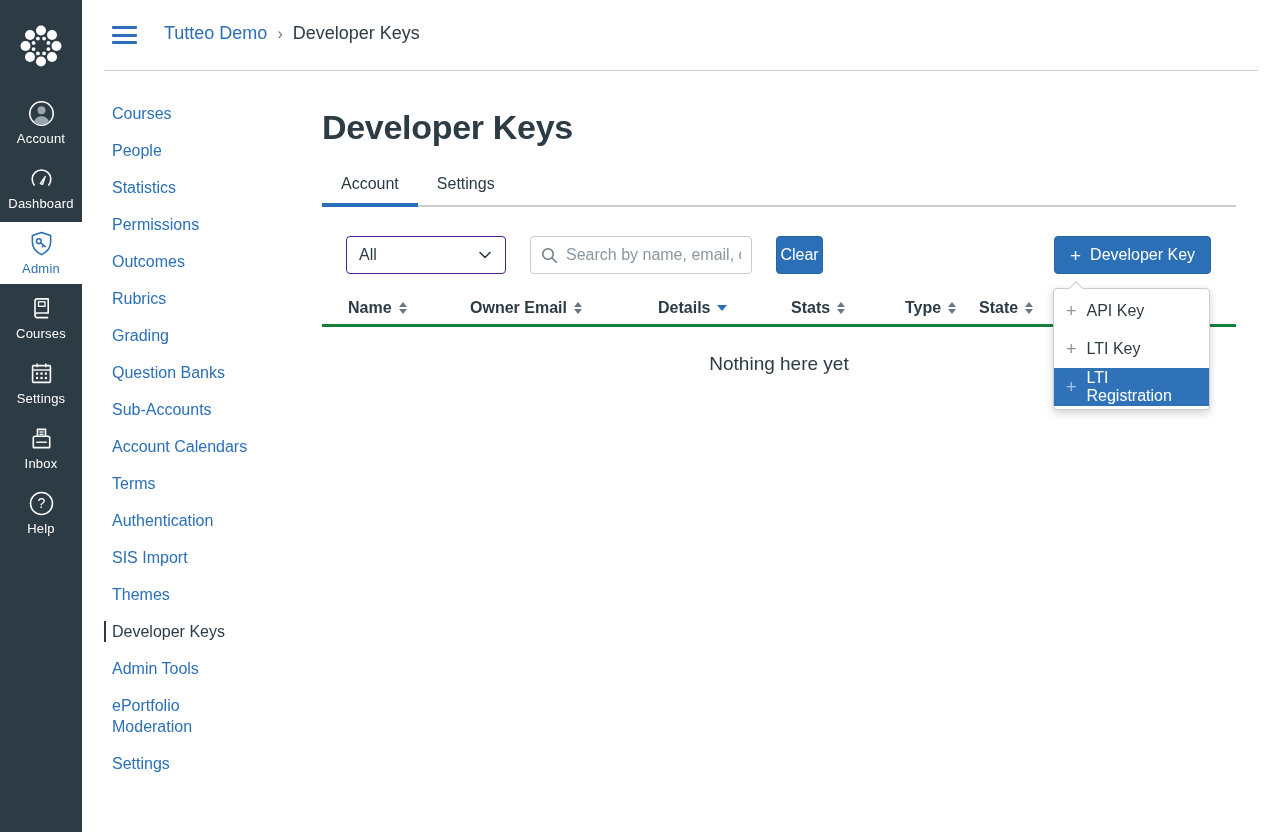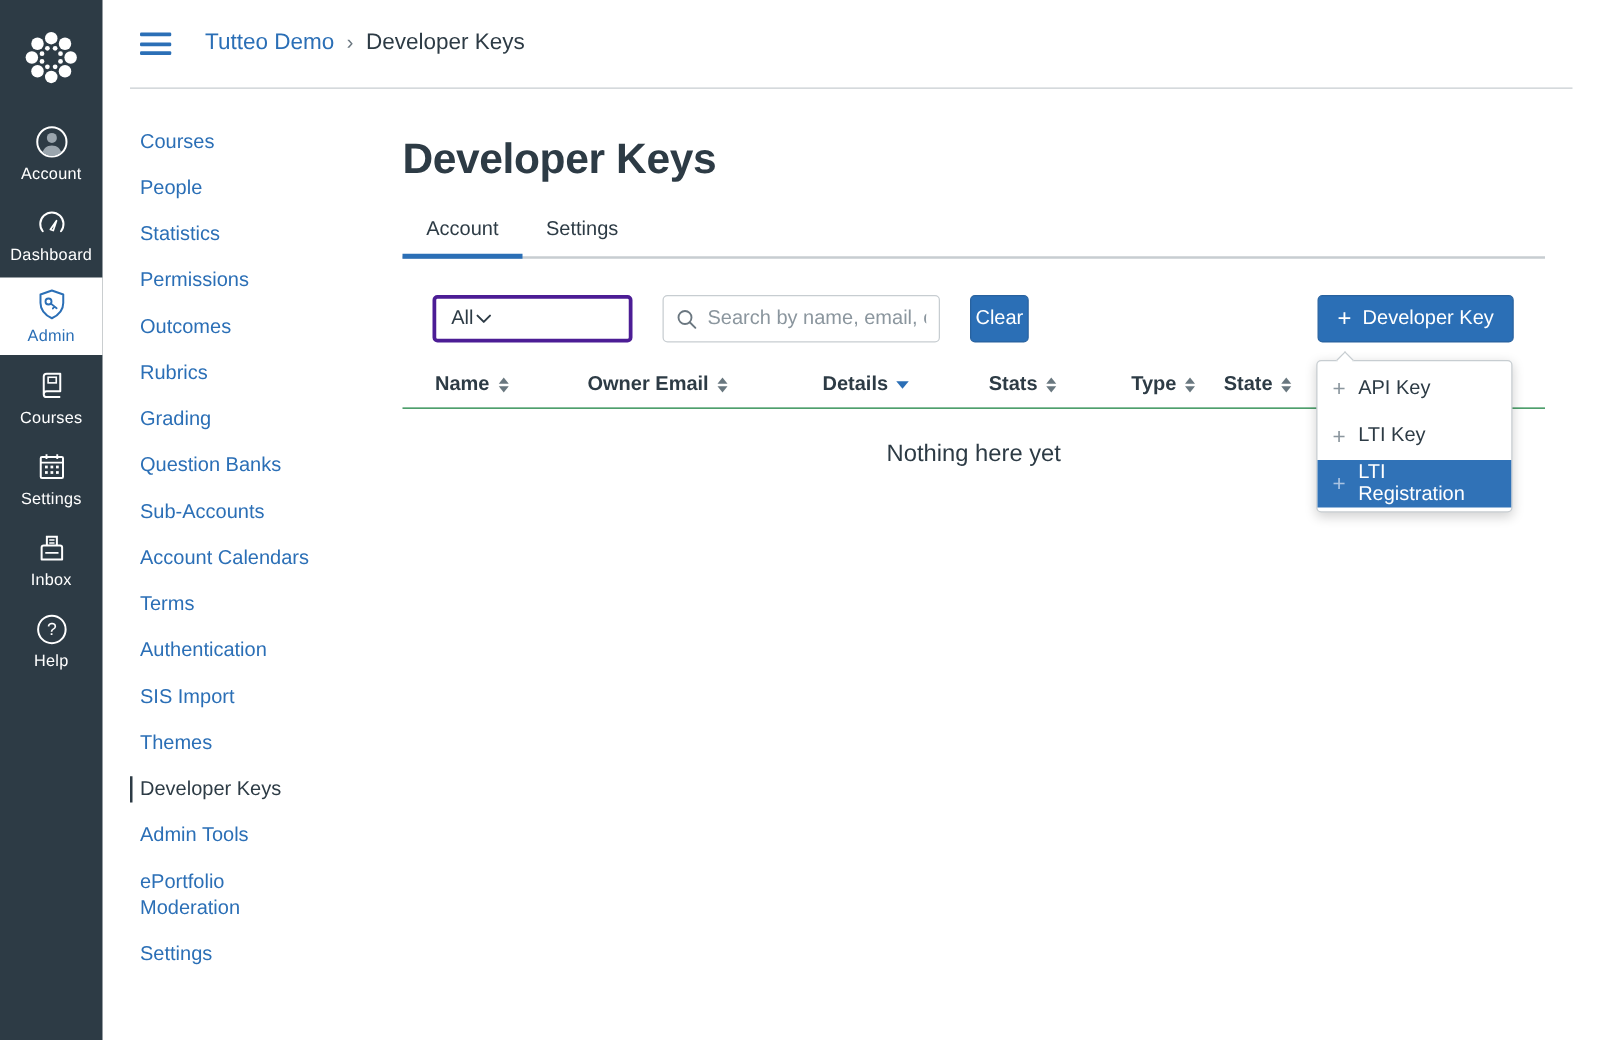--- a/index.html
+++ b/index.html
@@ -41,36 +41,36 @@
   
   .content { position:absolute; left:322px; top:70px; width:914px; }
   .page-title { margin-top:38px; font-size:34px; font-weight:bold; color:#2D3B45; letter-spacing:-.3px; }
 
   .tabs { margin-top:18px; display:flex; border-bottom:2px solid #C7CDD1; }
   .tab { padding:10px 19px 12px; font-size:16px; color:#2D3B45; position:relative; cursor:pointer; }
   .tab.active { font-weight:normal; }
   .tab.active::after { content:""; position:absolute; left:0; right:0; bottom:-2px; height:4px; background:#2B6FB6; }
 
   .toolbar { position:relative; margin-top:29px; height:38px; }
-  .filter-select { position:absolute; left:24px; top:0; width:160px; height:38px; border:3px solid #4c1d95;
-                   border-radius:4px; background:#fff; display:flex; align-items:center; justify-content:flex-start;
+  .filter-select { position:absolute; left:24px; top:0; width:160px; height:38px; border:1px solid #4c1d95;
+                   border-radius:4px; background:#fff; display:flex; align-items:center; justify-content:space-between;
                    padding:0 12px 0 12px; font-size:16px; color:#2D3B45; cursor:pointer; }
   .search-box { position:absolute; left:208px; top:0; width:222px; height:38px; border:1px solid #C7CDD1;
                 border-radius:4px; background:#fff; display:flex; align-items:center; padding:0 10px; }
   .search-box input { border:none; outline:none; flex:1; min-width:0; font-size:16px; color:#2D3B45;
                       font-family:"Liberation Sans", sans-serif; margin-left:8px; }
   .search-box input::placeholder { color:#8B969E; }
   .btn { border-radius:4px; font-size:16px; font-family:"Liberation Sans", sans-serif; cursor:pointer; }
   .clear-btn { position:absolute; left:454px; top:0; width:47px; height:38px; background:#2B6FB6;
                color:#fff; border:1px solid #28629F; }
   .add-btn { position:absolute; right:25px; top:0; width:157px; height:38px; background:#2B6FB6; color:#fff;
              border:1px solid #28629F; display:flex; align-items:center; justify-content:center; gap:9px; }
   .plus { font-size:19px; line-height:1; font-weight:normal; }
 
-  .table-head { position:relative; margin-top:23px; height:30px; border-bottom:1px solid #15803d; }
+  .table-head { position:relative; margin-top:23px; height:30px; border-bottom:3px solid #15803d; }
   .th { position:absolute; top:2px; font-size:16px; font-weight:bold; color:#2D3B45; display:flex;
         align-items:center; gap:7px; cursor:pointer; white-space:nowrap; }
   .sort { display:inline-flex; flex-direction:column; gap:2px; }
   .tri-up { width:0; height:0; border-left:4px solid transparent; border-right:4px solid transparent;
             border-bottom:5px solid #69777F; }
   .tri-down { width:0; height:0; border-left:4px solid transparent; border-right:4px solid transparent;
               border-top:5px solid #69777F; }
   .tri-desc { width:0; height:0; border-left:5px solid transparent; border-right:5px solid transparent;
               border-top:6px solid #2B6FB6; }
 

